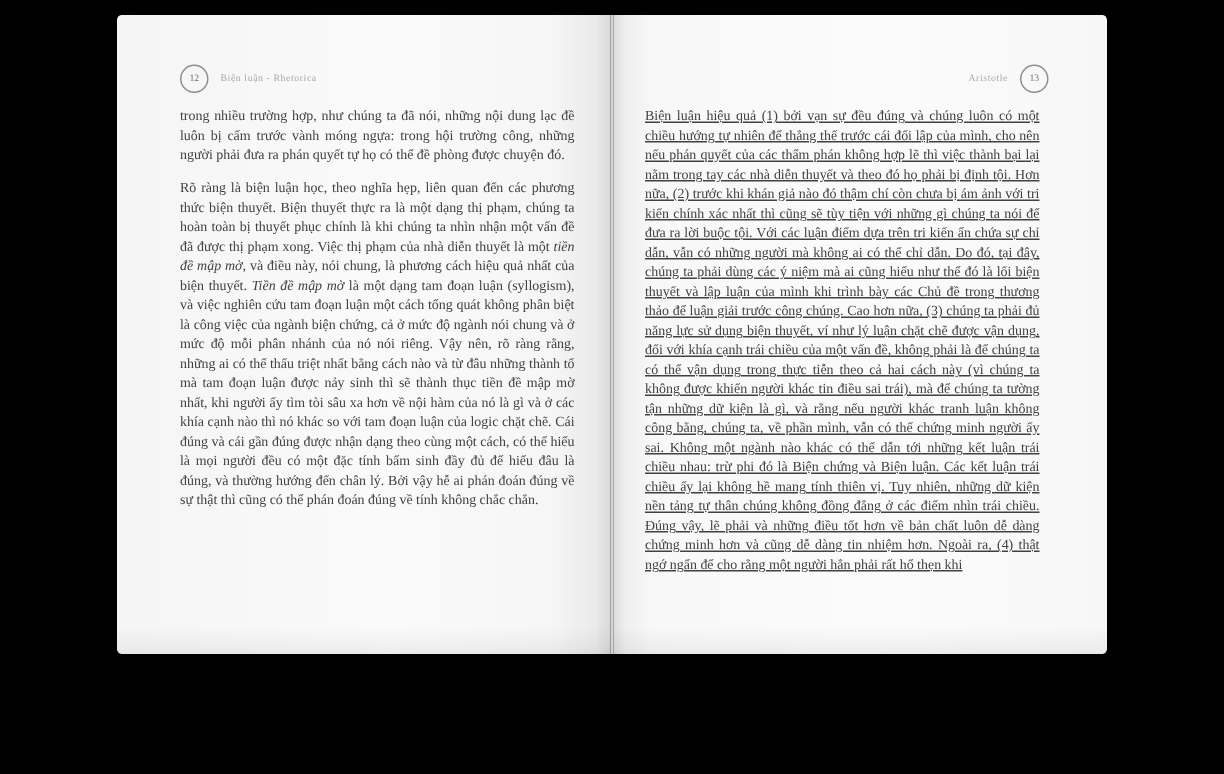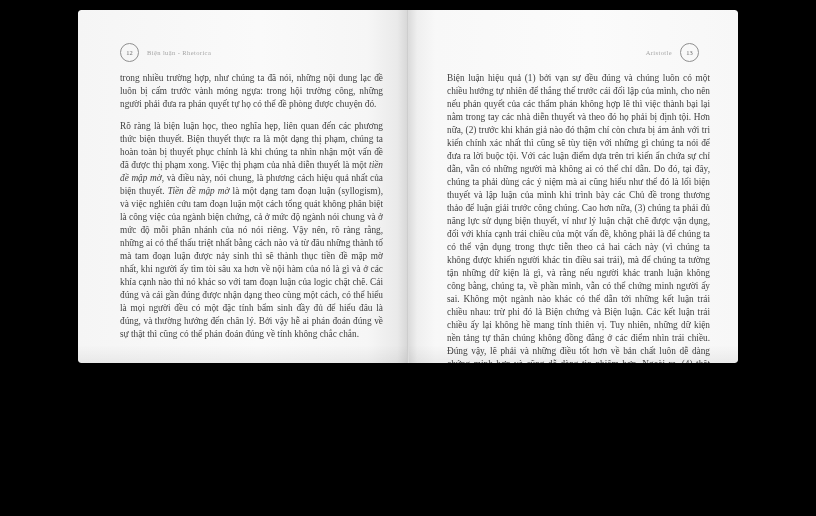--- a/index.html
+++ b/index.html
@@ -6,21 +6,21 @@
   html, body { margin: 0; padding: 0; }
   body {
     width: 816px; height: 516px;
     background: #000;
     overflow: hidden;
     position: relative;
     font-family: "Liberation Serif", serif;
   }
   .book {
     position: absolute; left: 78px; top: 10px;
-    width: 660px; height: 353px;
+    width: 660px; height: 426px;
     display: flex;
     border-radius: 3px;
     box-shadow: 0 0 20px rgba(0,0,0,0.65);
     overflow: hidden;
   }
   .page { position: relative; width: 329px; height: 100%; }
   .page.left {
     border-radius: 3px 0 0 3px;
     background: linear-gradient(to right, #f5f5f5 0%, #fafafa 55%, #f6f6f6 88%, #eaeaea 97%, #d8d8d8 100%);
   }
@@ -56,21 +56,21 @@
     letter-spacing: 0.4px; white-space: nowrap;
   }
   .page-body {
     position: absolute; top: 62px;
     width: 263px;
     font-size: 9.3px; line-height: 13px;
     color: #414141;
     text-align: justify;
   }
   .page.left .page-body { left: 42px; }
-  .page.right .page-body { left: 38px; }
+  .page.right .page-body { left: 21px; text-decoration: underline; }
   .page-body p { margin: 0 0 9px 0; }
   .page-body p:last-child { margin-bottom: 0; }
   .page-body em { font-style: italic; }
 </style>
 </head>
 <body>
 
 <div class="book">
 
   <div class="page left">

